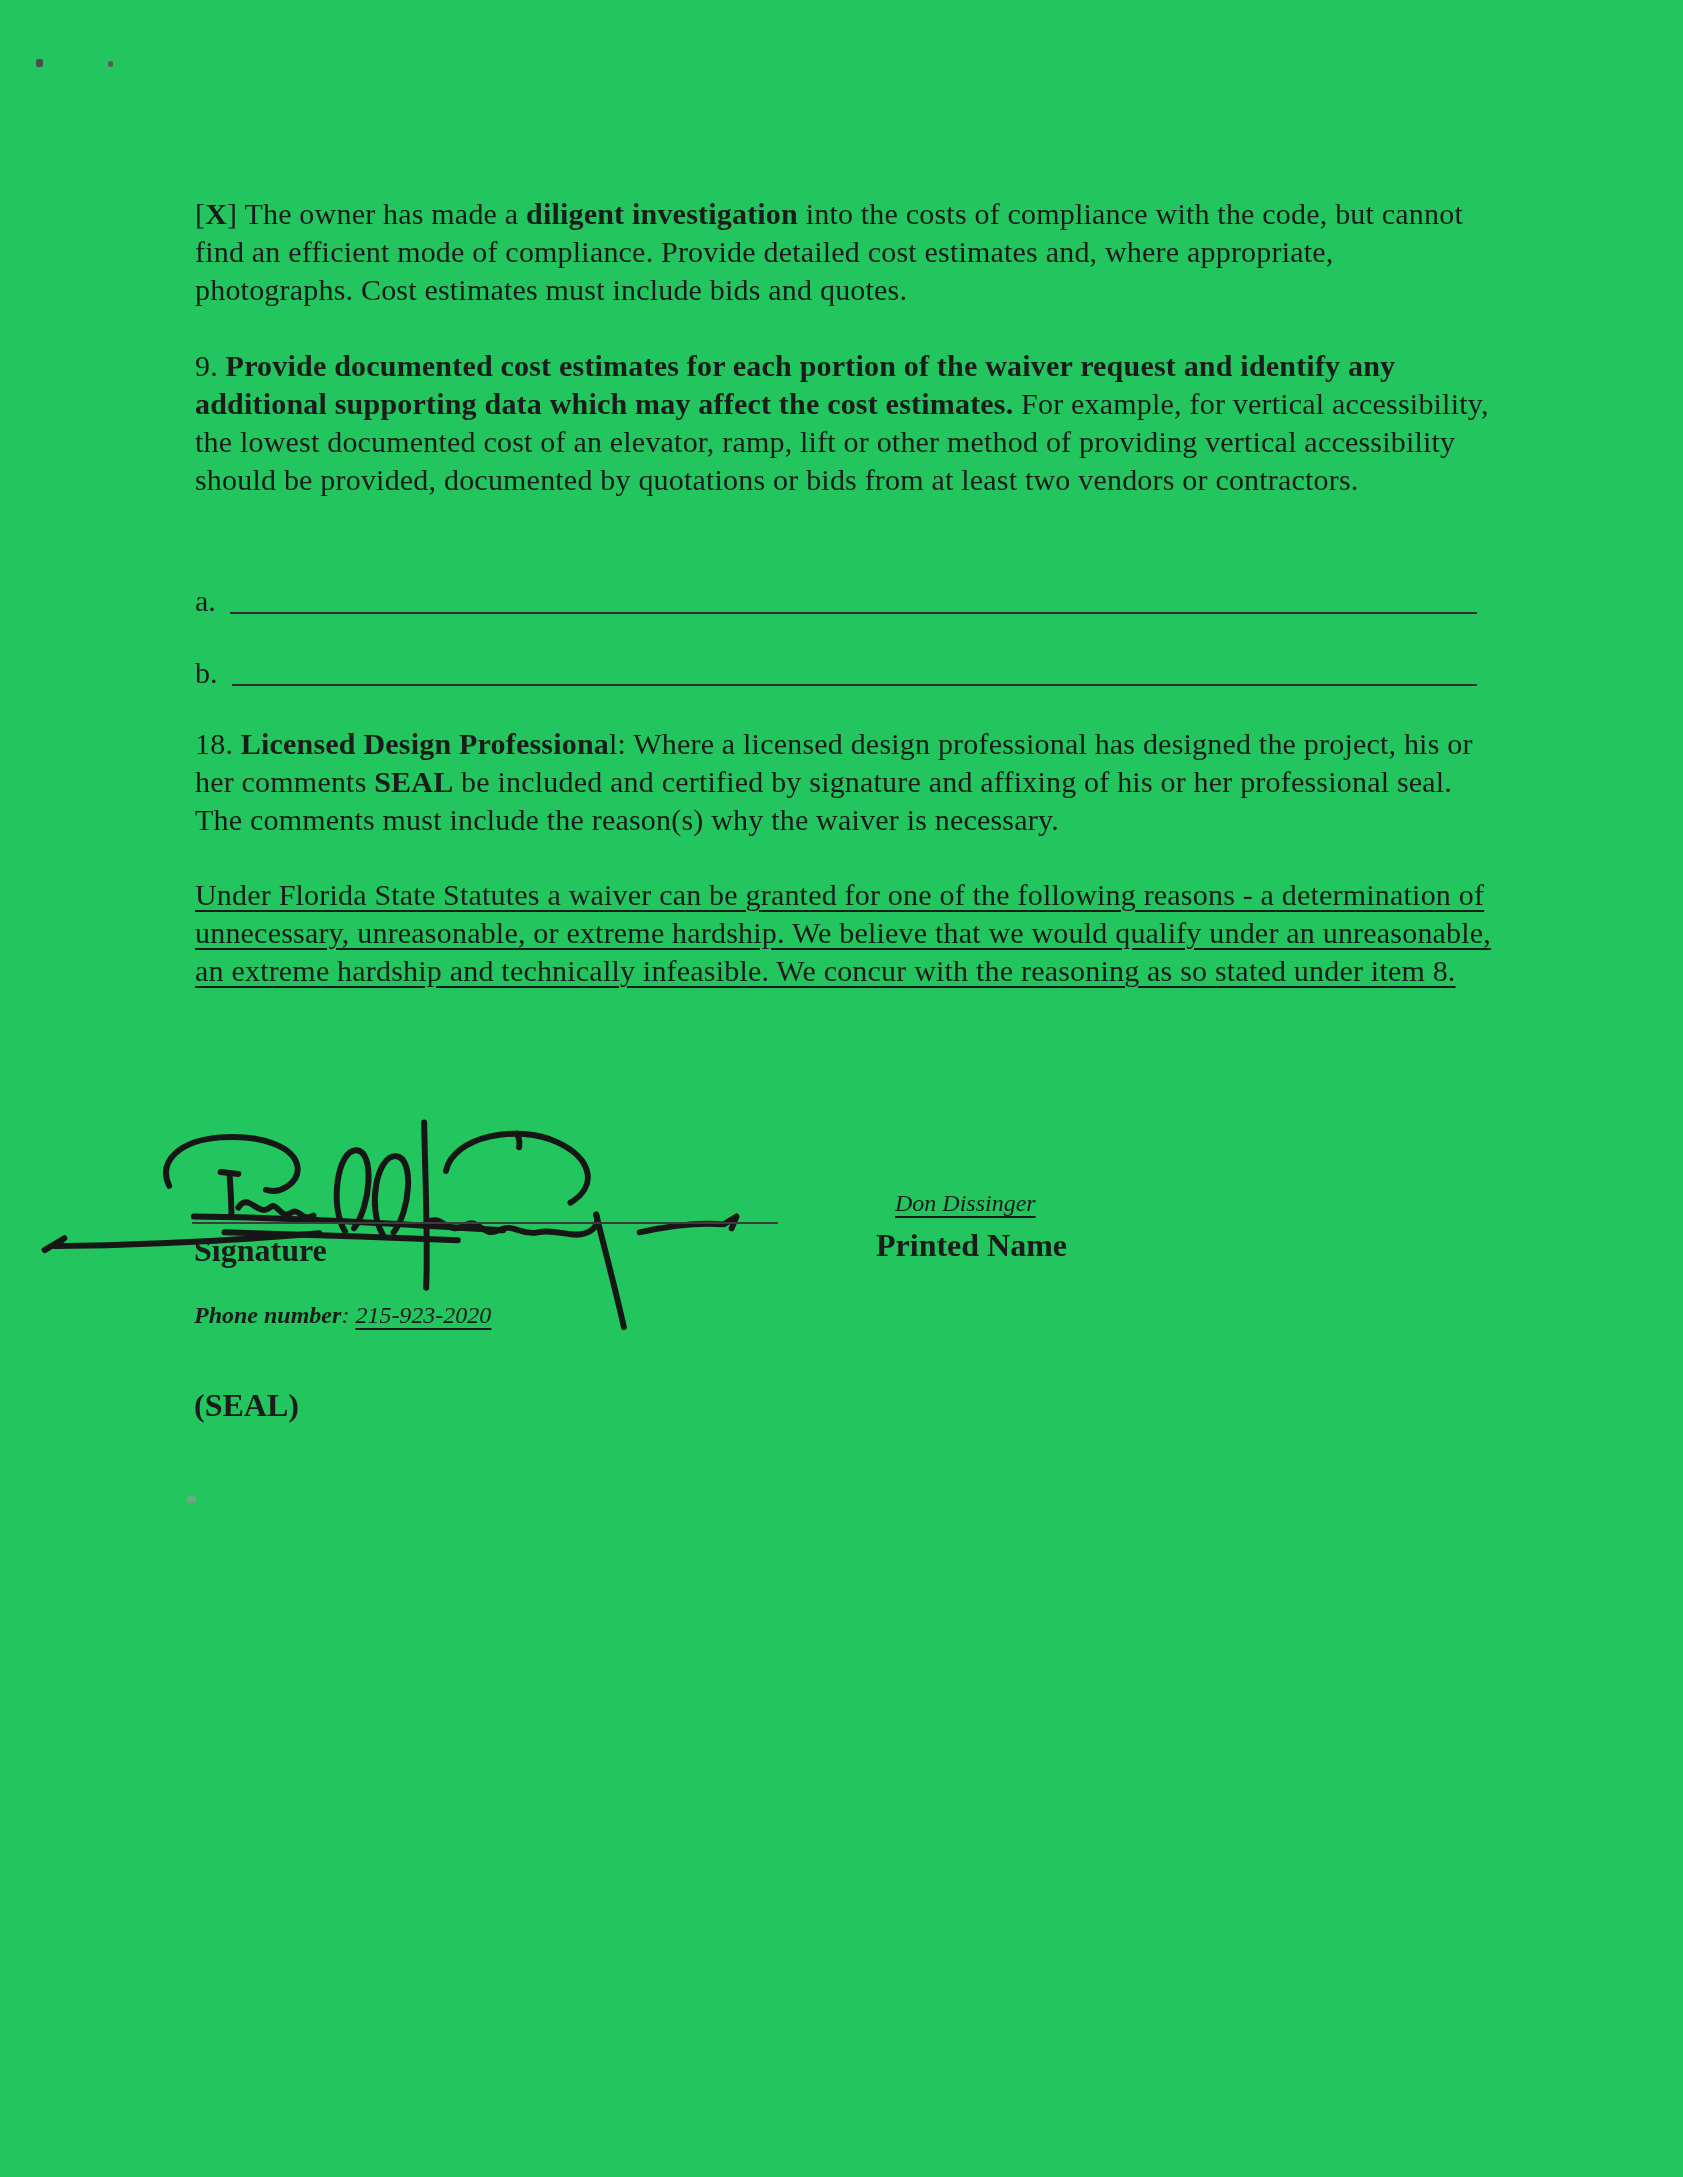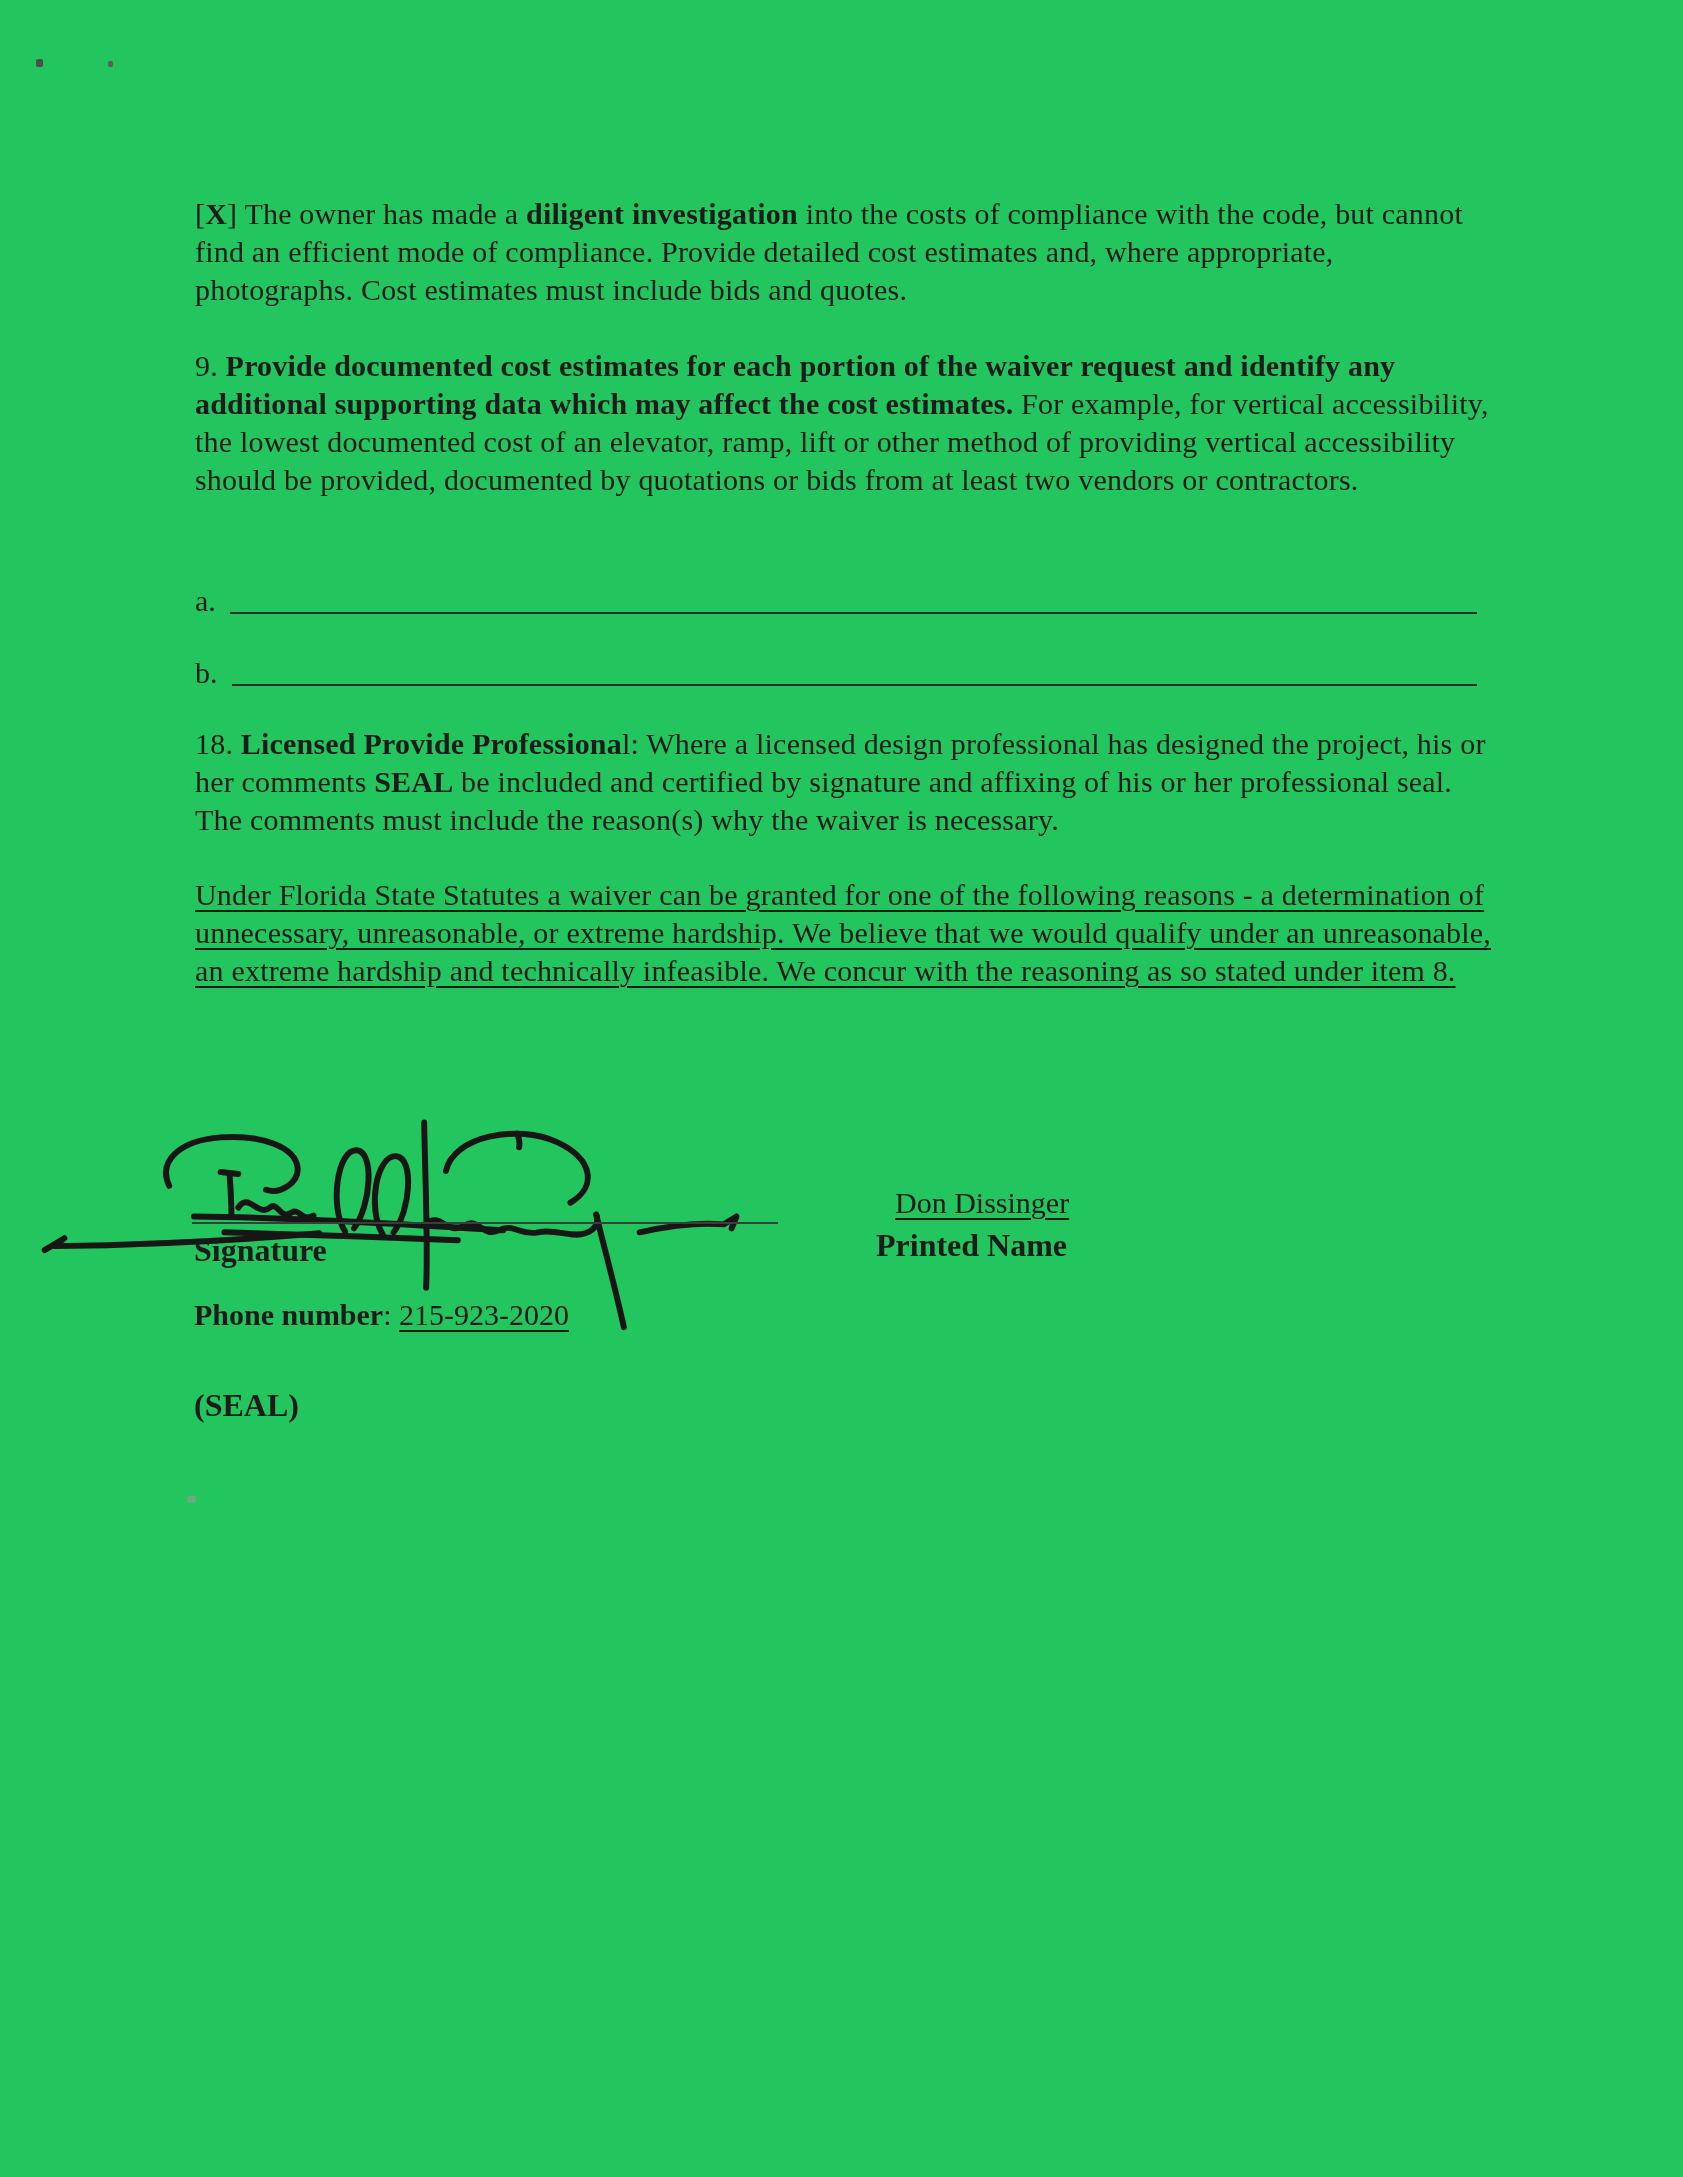--- a/index.html
+++ b/index.html
@@ -42,23 +42,24 @@
   }
   .bold-label {
     position:absolute;
     font-size:32px;
     line-height:38px;
     font-weight:bold;
     margin:0;
   }
   .plain-text {
     position:absolute;
-    font-size:30px;
+    font-size:24px;
     line-height:38px;
     margin:0;
+    font-style:italic;
   }
   .sig-rule {
     position:absolute;
     left:192px;
     top:1222px;
     width:586px;
     height:0;
     border-top:2px solid #3c3c3c;
   }
   .sig-svg {
@@ -97,21 +98,21 @@
   <div class="blank-row" style="top:582px">
     <span>a.</span>
     <span class="rule"></span>
   </div>
 
   <div class="blank-row" style="top:654px">
     <span>b.</span>
     <span class="rule"></span>
   </div>
 
-  <p class="para" style="top:725px"><span>18. </span><span class="b">Licensed Provide Professiona</span><span>l: Where a licensed design professional has designed the project, his or her comments </span><span class="b">SEAL</span><span> be included and certified by signature and affixing of his or her professional seal. The comments must include the reason(s) why the waiver is necessary.</span></p>
+  <p class="para" style="top:725px"><span>18. </span><span class="b">Licensed Design Professiona</span><span>l: Where a licensed design professional has designed the project, his or her comments </span><span class="b">SEAL</span><span> be included and certified by signature and affixing of his or her professional seal. The comments must include the reason(s) why the waiver is necessary.</span></p>
 
   <p class="para" style="top:876px"><span class="u">Under Florida State Statutes a waiver can be granted for one of the following reasons - a determination of unnecessary, unreasonable, or extreme hardship.  We believe that we would qualify under an unreasonable, an extreme hardship and technically infeasible.  We concur with the reasoning as so stated under item 8.</span></p>
 
   <svg class="sig-svg" viewBox="0 0 740 260" aria-hidden="true">
     <path d="M14 165 L34 153 L24 161 C90 160 200 156 292 148"></path>
     <path d="M140 100 C128 74 152 54 192 51 C232 48 268 60 270 82 C271 97 252 109 238 104"></path>
     <path d="M192 86 L210 88"></path>
     <path d="M201 87 C202 100 203 114 203 130"></path>
     <path d="M210 122 C220 106 230 132 242 122 C250 115 252 135 264 127 C272 122 274 137 286 130"></path>
     <path d="M318 146 C302 122 310 62 330 64 C348 66 344 120 327 143"></path>

